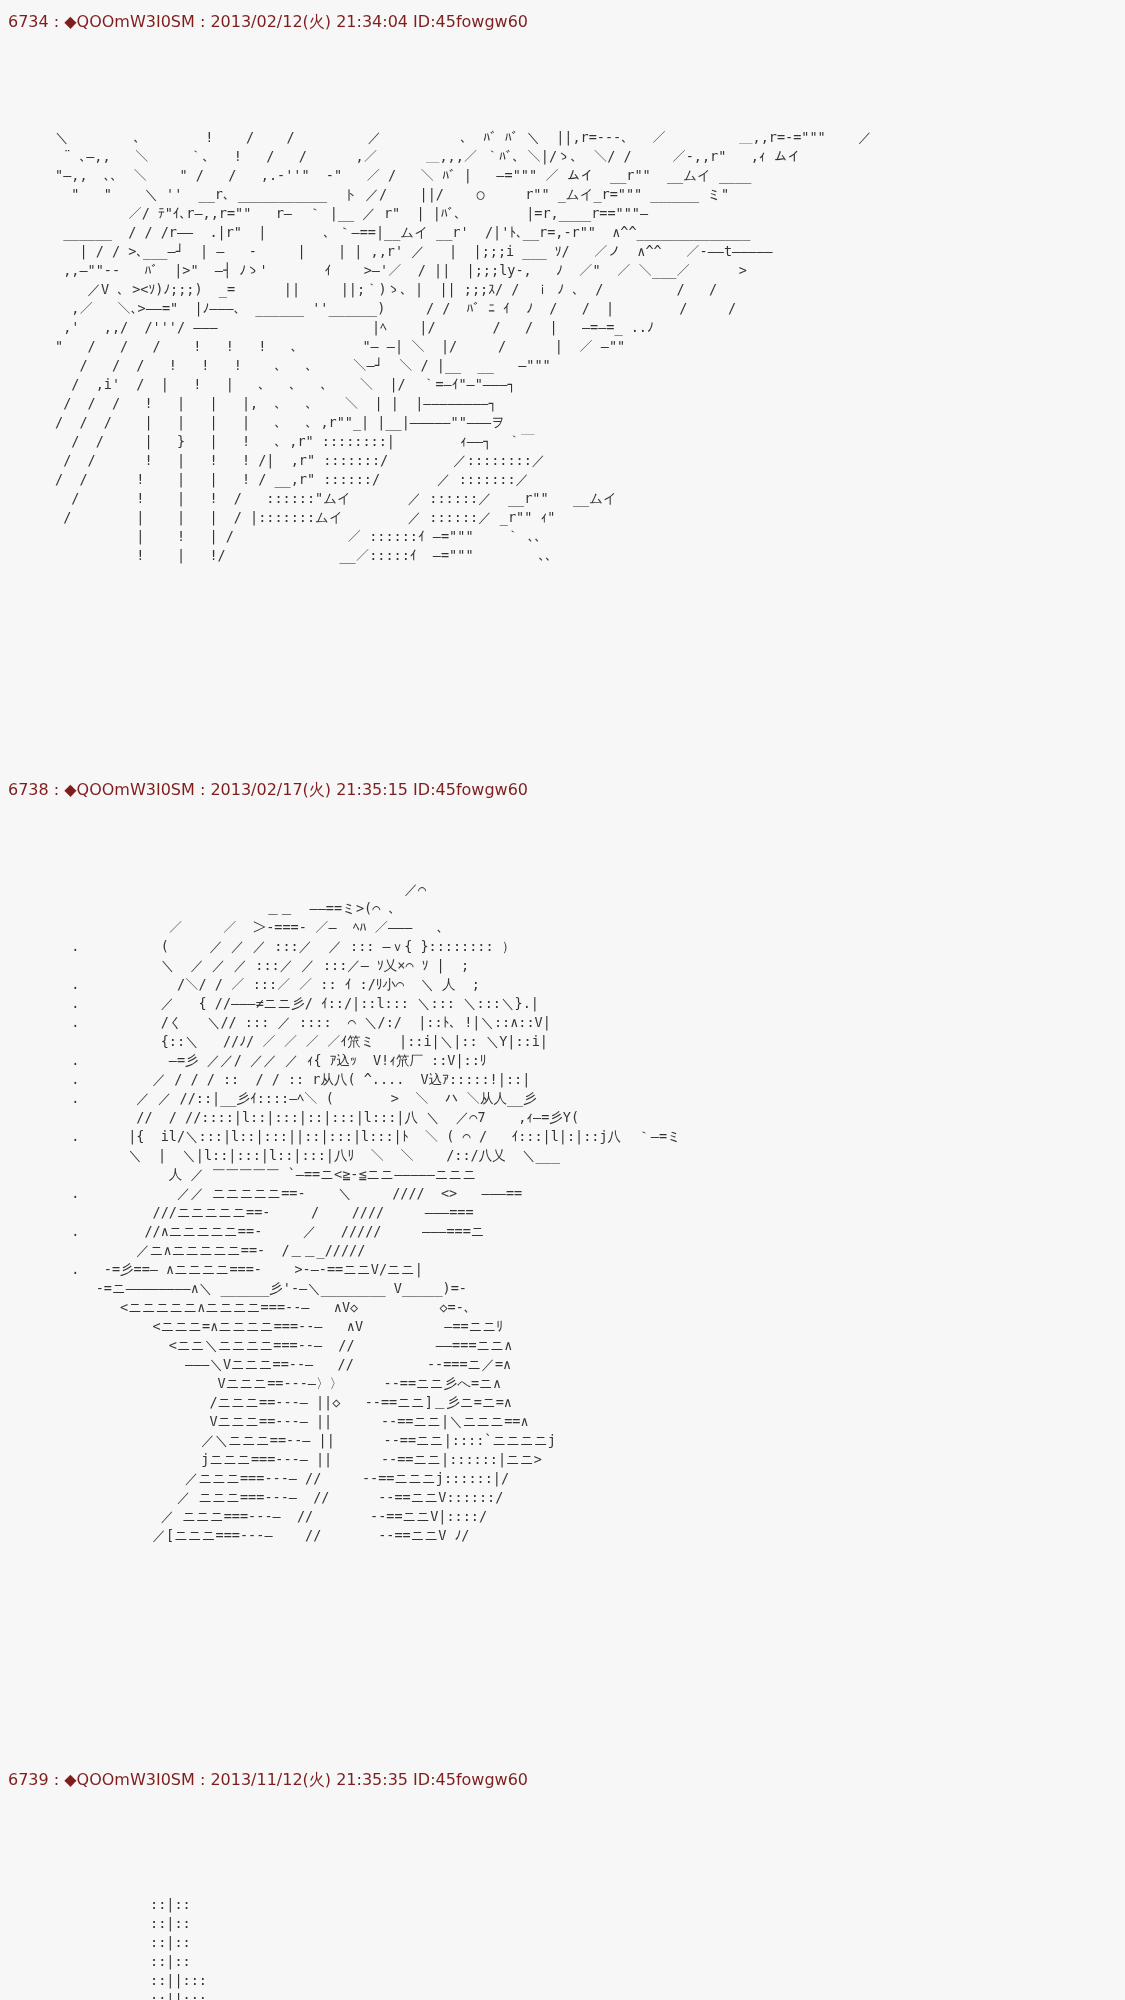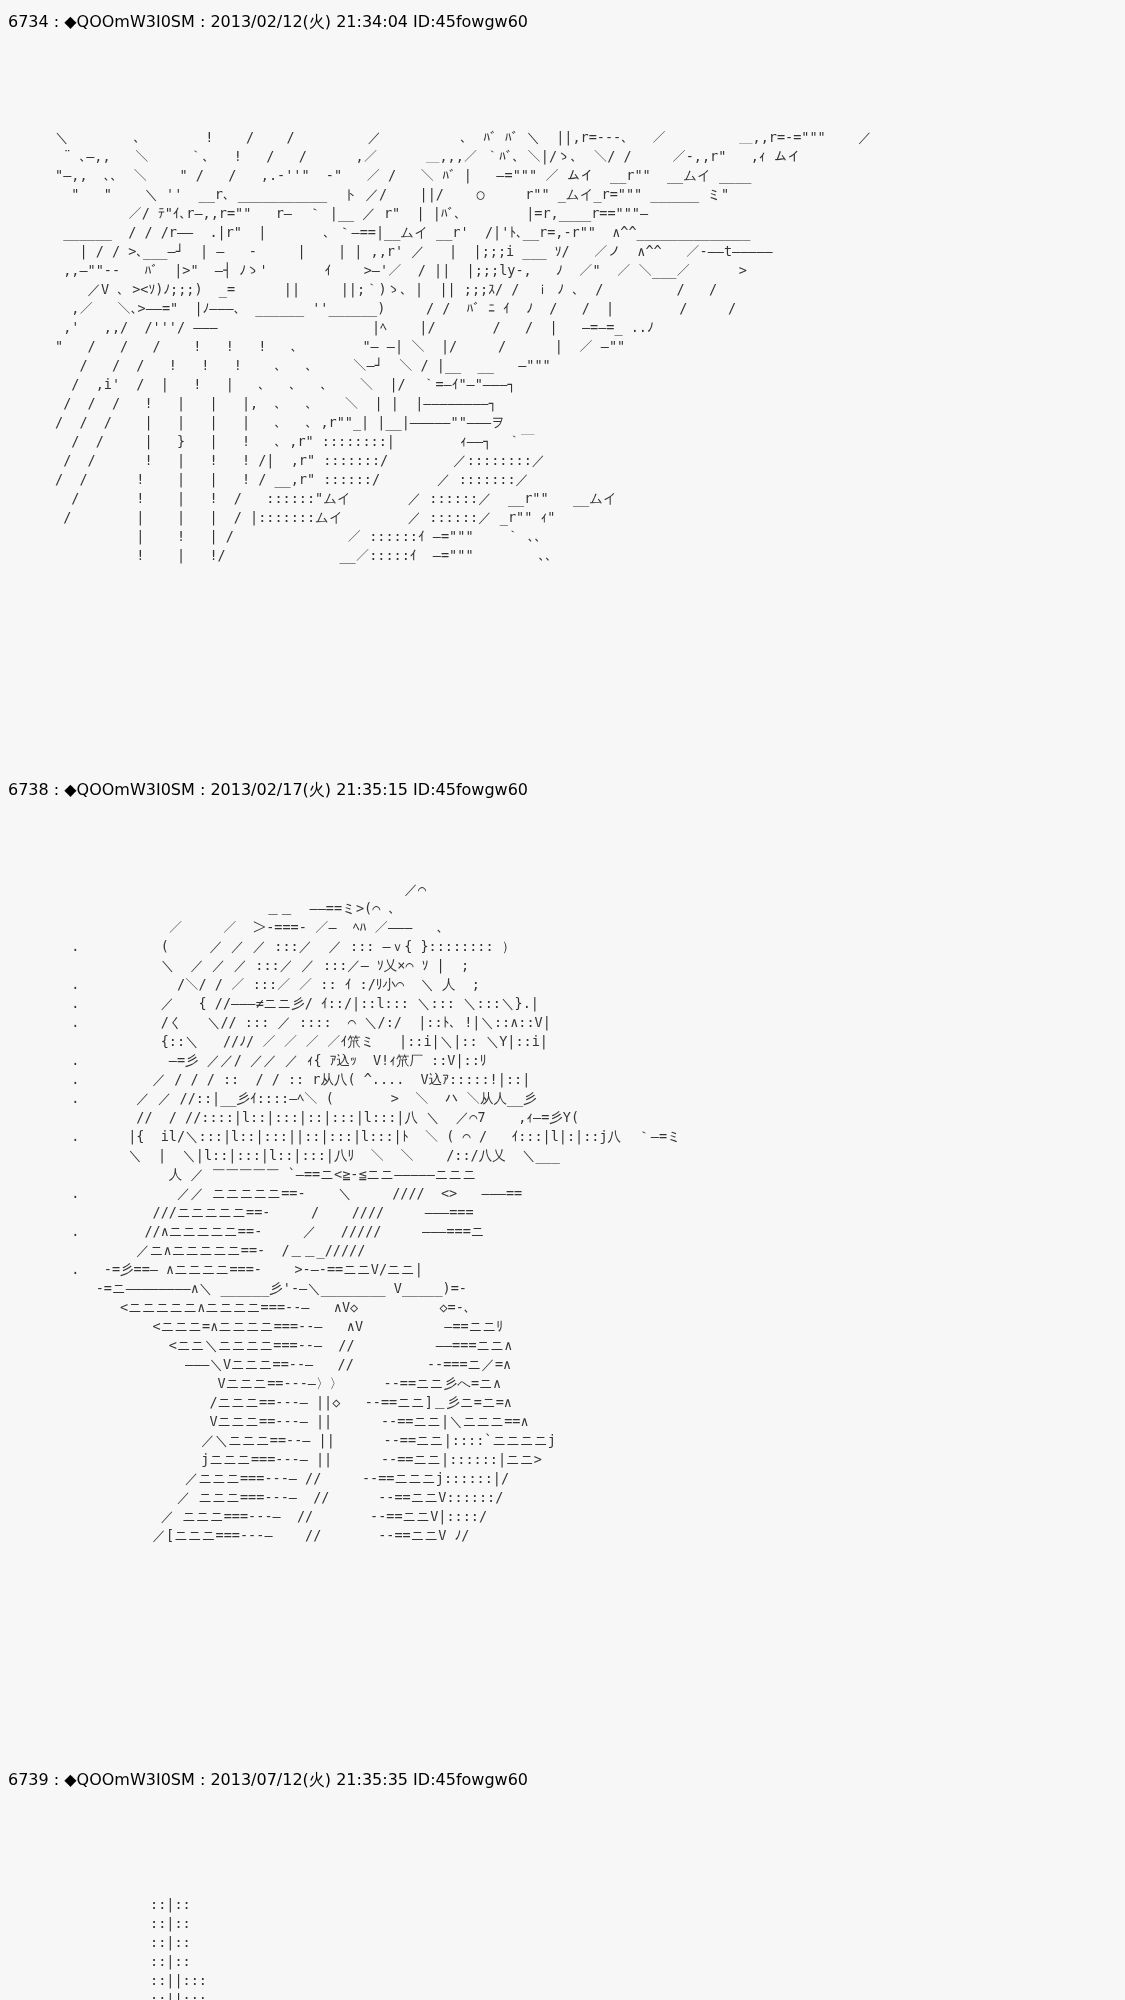--- a/index.html
+++ b/index.html
@@ -1,18 +1,18 @@
 <!DOCTYPE html>
 <html><head>
 <meta charset="utf-8">
 <style>
   html, body { margin: 0; padding: 0; background: #f7f7f7; }
   body { width: 1125px; height: 2000px; overflow: hidden; position: relative;
          font-family: "DejaVu Sans", sans-serif; color: #222; }
-  .post-header { position: absolute; left: 8px; font-size: 16px; color: #000000; white-space: pre; }
+  .post-header { position: absolute; left: 8px; font-size: 16px; color: #7f1d1d; white-space: pre; }
   .aa { position: absolute; margin: 0; white-space: pre; font-family: "DejaVu Sans Mono", monospace;
         color: #333; letter-spacing: 0px; }
   .aa1 { left: 55px; top: 128px; font-size: 13.5px; line-height: 19px; }
   .aa2 { left: 55px; top: 880px; font-size: 13.5px; line-height: 19px; }
   .aa3 { left: 150px; top: 1895px; font-size: 13.5px; line-height: 19px; }
 </style>
 </head>
 <body>
 
 <div>
@@ -75,20 +75,20 @@
                    Vニニニ==---― ||      --==ニニ|＼ニニニ==∧
                   ／＼ニニニ==--― ||      --==ニニ|::::`ニニニニj
                   jニニニ===---― ||      --==ニニ|::::::|ニニ&gt;
                 ／ニニニ===---― //     --==ニニニj::::::|/
                ／ ニニニ===---―  //      --==ニニV::::::/
              ／ ニニニ===---―  //       --==ニニV|::::/
             ／[ニニニ===---―    //       --==ニニV ﾉ/</pre>
 </div>
 
 <div>
-  <div class="post-header" style="top:1770px">6739 : ◆QOOmW3I0SM : 2013/07/12(火) 21:35:35 ID:45fowgw60</div>
+  <div class="post-header" style="top:1770px">6739 : ◆QOOmW3I0SM : 2013/11/12(火) 21:35:35 ID:45fowgw60</div>
   <pre class="aa aa3">::|::
 ::|::
 ::|::
 ::|::
 ::||:::
 ::||:::</pre>
 </div>
 
 </body></html>

